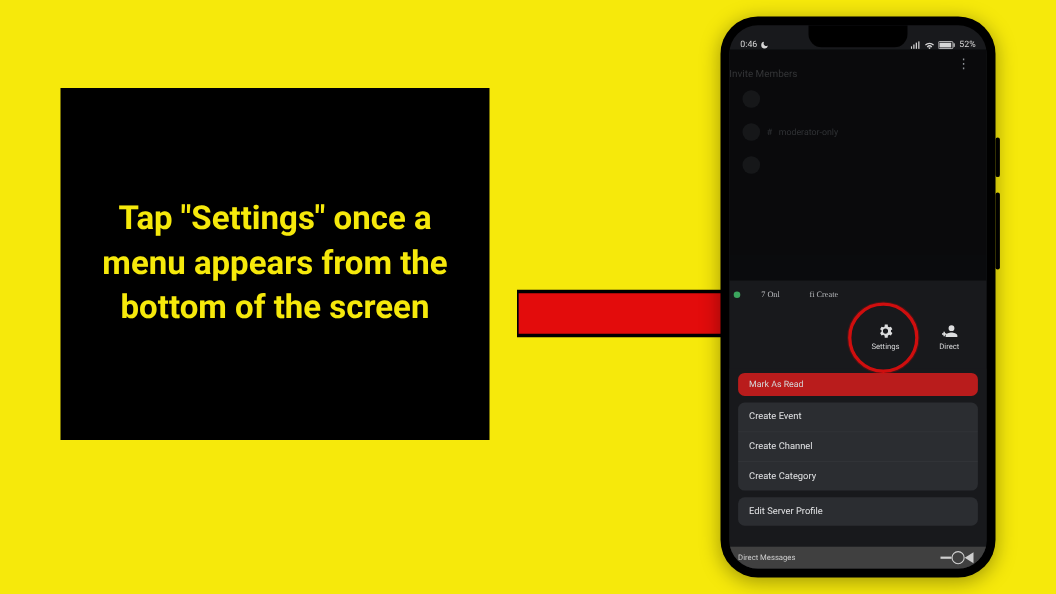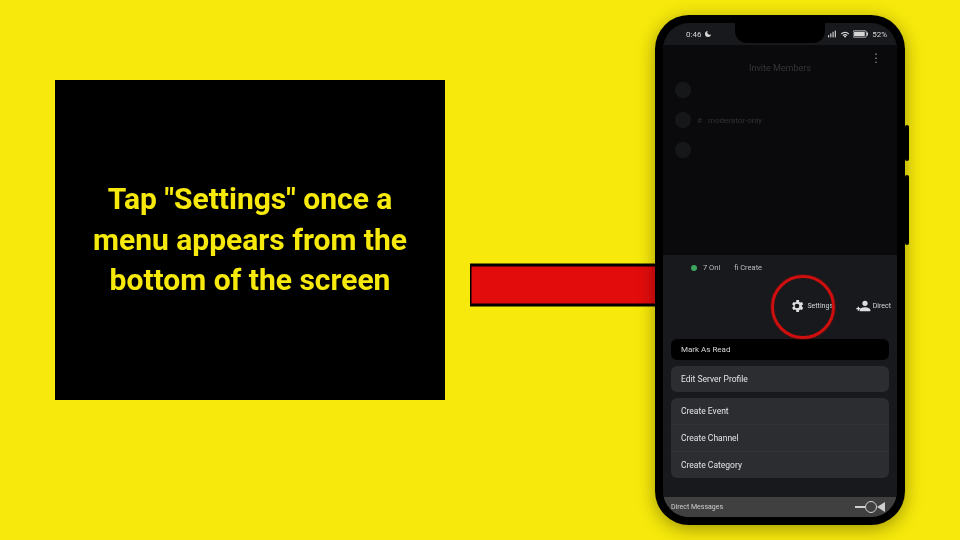--- a/index.html
+++ b/index.html
@@ -5,37 +5,37 @@
   html,body{margin:0;padding:0;width:960px;height:540px;background:#f6e90b;font-family:-apple-system,BlinkMacSystemFont,"Segoe UI",Roboto,Helvetica,Arial,sans-serif;overflow:hidden;}
   .stage{position:relative;width:960px;height:540px;}
   .instruction-box{position:absolute;left:55px;top:80px;width:390px;height:320px;background:#000;display:flex;align-items:center;justify-content:center;padding:25px;box-sizing:border-box;}
   .instruction-text{color:#f6e90b;font-weight:700;font-size:30px;line-height:1.35;text-align:center;}
   .arrow{position:absolute;left:470px;top:220px;width:335px;height:130px;}
   .phone{position:absolute;right:55px;top:15px;width:250px;height:510px;background:#000;border-radius:34px;padding:8px;box-sizing:border-box;box-shadow:0 4px 18px rgba(0,0,0,.35);}
   .phone::before{content:"";position:absolute;right:-4px;top:110px;width:4px;height:36px;background:#000;border-radius:2px;}
   .phone::after{content:"";position:absolute;right:-4px;top:160px;width:4px;height:70px;background:#000;border-radius:2px;}
   .screen{position:relative;width:100%;height:100%;background:#18191c;border-radius:26px;overflow:hidden;}
   .notch{position:absolute;top:0;left:50%;transform:translateX(-50%);width:90px;height:20px;background:#000;border-bottom-left-radius:12px;border-bottom-right-radius:12px;z-index:50;}
-  .statusbar{position:absolute;top:0;left:13px;right:0;height:22px;display:flex;justify-content:space-between;align-items:center;padding:0 10px;font-size:8px;color:#d6d6d6;z-index:40;}
+  .statusbar{position:absolute;top:0;left:0;right:0;height:22px;display:flex;justify-content:space-between;align-items:flex-end;padding:0 10px;font-size:8px;color:#d6d6d6;z-index:40;}
   .sb-left{display:flex;align-items:center;gap:3px;}
   .sb-right{display:flex;align-items:center;gap:3px;}
   .dim-top{position:absolute;top:22px;left:0;right:0;height:210px;background:#131418;opacity:.95;}
   .dim-overlay{position:absolute;top:22px;left:0;right:0;height:210px;background:rgba(0,0,0,.45);z-index:5;}
   .dim-row{display:flex;align-items:center;gap:6px;padding:7px 12px;color:#5a5d63;font-size:8px;}
   .dim-av{width:16px;height:16px;border-radius:50%;background:#2b2d31;}
-  .dim-title{text-align:center;color:#606266;font-size:9px;padding:8px 0 2px;}
+  .dim-title{color:#606266;font-size:9px;padding:8px 0 2px;}
   .more-dots{position:absolute;top:28px;right:14px;color:#8e9297;font-size:12px;z-index:6;letter-spacing:1px;}
-  .online-row{position:absolute;top:240px;left:0;right:0;display:flex;align-items:center;gap:6px;padding:0 28px;color:#b9bbbe;font-size:7.5px;z-index:10;}
+  .online-row{position:absolute;top:240px;left:0;right:0;display:flex;align-items:center;gap:19px;padding:0 4px;color:#b9bbbe;font-size:7.5px;z-index:10;font-family:Liberation Serif, serif;}
   .online-dot{width:6px;height:6px;border-radius:50%;background:#3ba55d;}
   .pill-row{position:absolute;top:258px;left:0;right:0;height:50px;display:flex;justify-content:flex-end;gap:2px;padding:0 6px;z-index:10;}
-  .pill{width:56px;height:50px;display:flex;flex-direction:row;align-items:center;justify-content:flex-end;gap:2px;color:#d6d7d9;font-size:7px;position:relative;}
+  .pill{width:56px;height:50px;display:flex;flex-direction:column;align-items:center;justify-content:center;gap:2px;color:#d6d7d9;font-size:7px;position:relative;}
   .pill-icon{width:16px;height:16px;display:flex;align-items:center;justify-content:center;}
   .highlight-ring{position:absolute;top:252px;right:62px;width:58px;height:58px;border:3px solid #cf0e0e;border-radius:50%;z-index:30;box-shadow:0 0 0 1px rgba(255,0,0,.2);}
   .sheet{position:absolute;top:312px;left:0;right:0;bottom:0;background:#18191c;z-index:8;}
-  .read-strip{margin:4px 8px 6px;background:#000000;border-radius:6px;color:#d6d7d9;font-size:8px;padding:6px 10px;}
+  .read-strip{margin:4px 8px 6px;background:#b91c1c;border-radius:6px;color:#d6d7d9;font-size:8px;padding:6px 10px;}
   .card{margin:0 8px 6px;background:#2b2d31;border-radius:6px;overflow:hidden;}
   .card-item{padding:8px 10px;color:#e3e4e6;font-size:8.5px;border-bottom:1px solid rgba(255,255,255,.03);}
   .card-item:last-child{border-bottom:none;}
   .navbar{position:absolute;bottom:0;left:0;right:0;height:20px;display:flex;align-items:center;justify-content:space-around;color:#cfcfcf;background:#404040;z-index:20;}
   .nav-home{width:10px;height:10px;border:1.5px solid #cfcfcf;border-radius:50%;}
   .nav-back{width:0;height:0;border-top:5px solid transparent;border-bottom:5px solid transparent;border-right:8px solid #cfcfcf;}
   .nav-recent{width:10px;height:2px;background:#cfcfcf;}
   svg{display:block;}
 </style>
 </head>
@@ -129,26 +129,26 @@
           </span>
           <span>Direct</span>
         </div>
       </div>
 
       <div class="highlight-ring"></div>
 
       <div class="sheet">
         <div class="read-strip">Mark As Read</div>
         <div class="card">
-          <div class="card-item">Edit Server Profile</div>
-        </div>
-        <div class="card">
           <div class="card-item">Create Event</div>
           <div class="card-item">Create Channel</div>
           <div class="card-item">Create Category</div>
+        </div>
+        <div class="card">
+          <div class="card-item">Edit Server Profile</div>
         </div>
       </div>
 
       <div class="navbar">
         <span style="font-size:7px;color:#cfcfcf;margin-right:auto;margin-left:8px">Direct Messages</span>
         <span class="nav-recent"></span>
         <span class="nav-home"></span>
         <span class="nav-back" style="margin-right:12px"></span>
       </div>
     </div>

